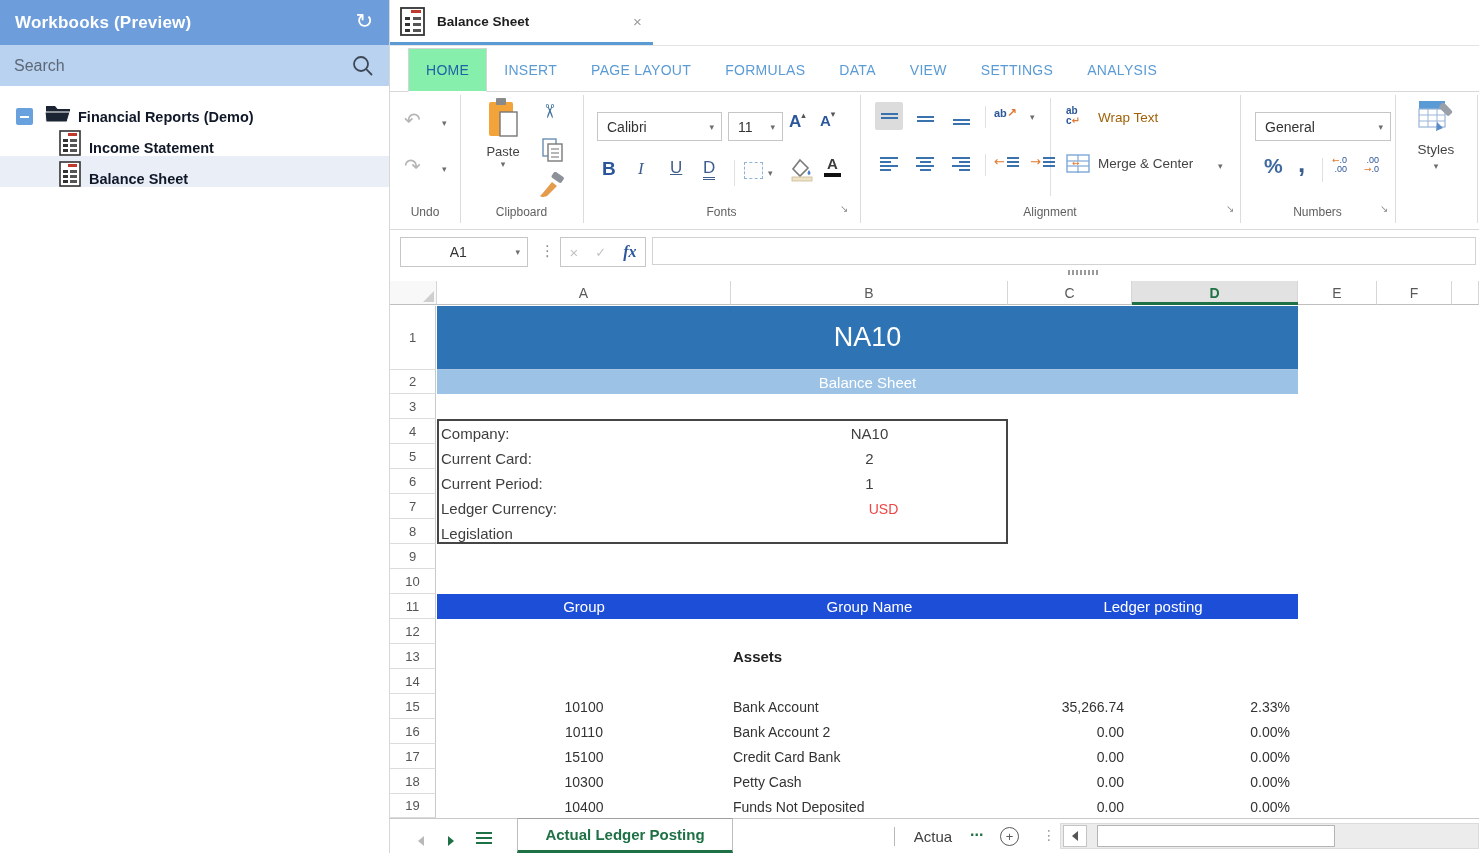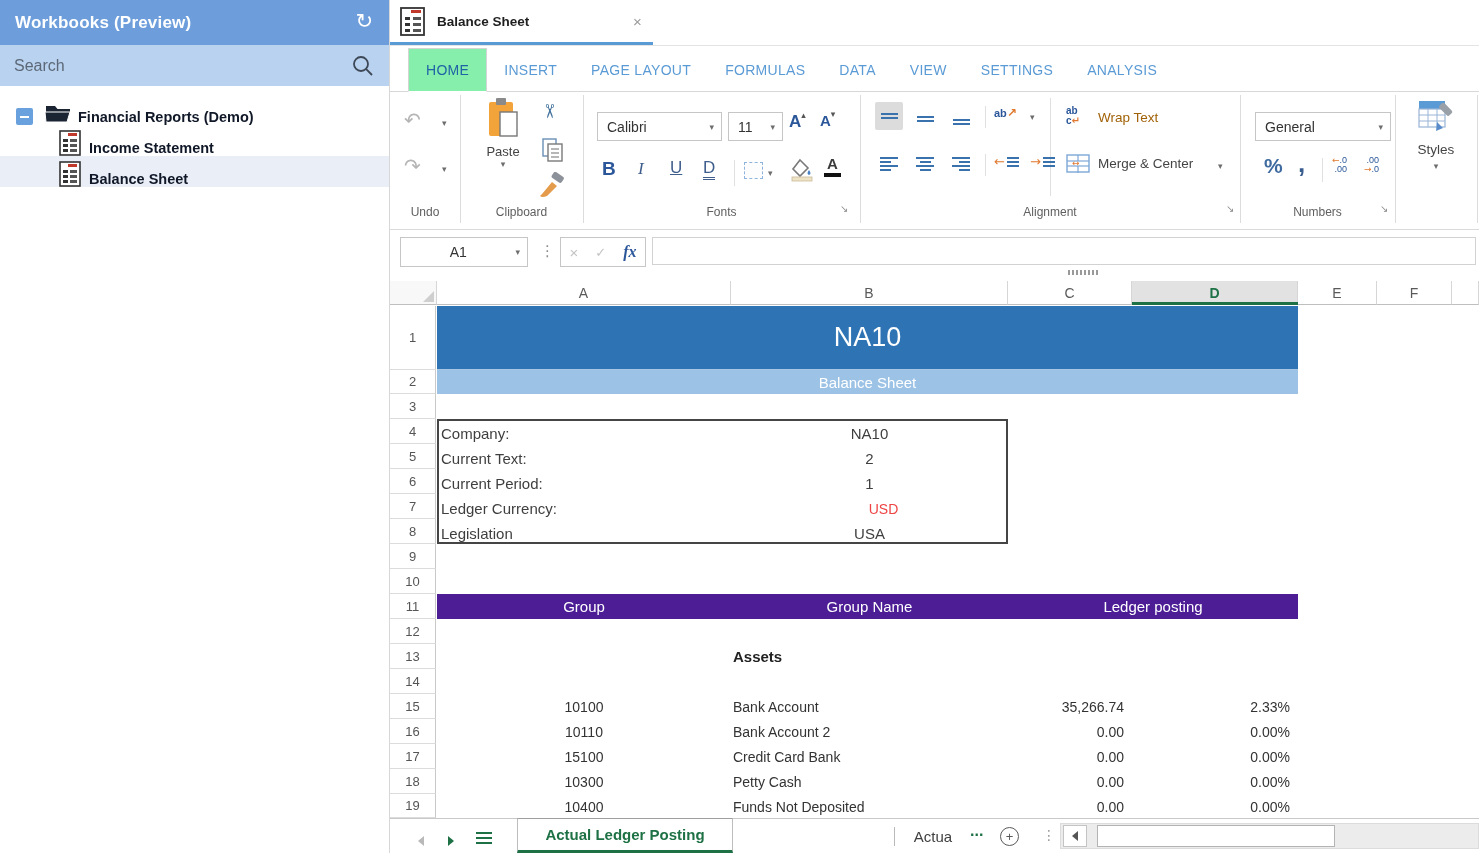--- a/index.html
+++ b/index.html
@@ -376,31 +376,30 @@
     <div class="rowhead" style="top:463px;height:25px">17</div>
     <div class="rowhead" style="top:488px;height:25px">18</div>
     <div class="rowhead" style="top:513px;height:24px">19</div>
 
     <div class="cell" style="left:47px;top:25px;width:861px;height:63px;background:#2e74b5;color:#fff;font-size:27px;justify-content:center;border-bottom:1px solid #a9c6e2">NA10</div>
     <div class="cell" style="left:47px;top:89px;width:861px;height:24px;background:#9cc2e5;color:#fff;font-size:15px;justify-content:center">Balance Sheet</div>
 
     <div class="a" style="left:47px;top:138px;width:571px;height:125px;border:2px solid #454545;box-sizing:border-box">
       <div class="cell" style="left:2px;top:0;height:25px;font-size:15px;color:#3f3f3f">Company:</div>
       <div class="cell" style="left:292px;top:0;width:277px;height:25px;font-size:15px;color:#3f3f3f;justify-content:center">NA10</div>
-      <div class="cell" style="left:2px;top:25px;height:25px;font-size:15px;color:#3f3f3f">Current Text:</div>
+      <div class="cell" style="left:2px;top:25px;height:25px;font-size:15px;color:#3f3f3f">Current Card:</div>
       <div class="cell" style="left:292px;top:25px;width:277px;height:25px;font-size:15px;color:#3f3f3f;justify-content:center">2</div>
       <div class="cell" style="left:2px;top:50px;height:25px;font-size:15px;color:#3f3f3f">Current Period:</div>
       <div class="cell" style="left:292px;top:50px;width:277px;height:25px;font-size:15px;color:#3f3f3f;justify-content:center">1</div>
       <div class="cell" style="left:2px;top:75px;height:25px;font-size:15px;color:#3f3f3f">Ledger Currency:</div>
       <div class="cell" style="left:306px;top:75px;width:277px;height:25px;font-size:14px;color:#ef4444;justify-content:center">USD</div>
       <div class="cell" style="left:2px;top:100px;height:25px;font-size:15px;color:#3f3f3f">Legislation</div>
-      <div class="cell" style="left:292px;top:100px;width:277px;height:25px;font-size:15px;color:#3f3f3f;justify-content:center">USA</div>
-    </div>
-
-    <div class="a" style="left:47px;top:313px;width:861px;height:25px;background:#4c1d95">
+    </div>
+
+    <div class="a" style="left:47px;top:313px;width:861px;height:25px;background:#1d4ed8">
       <div class="cell" style="left:0;top:0;width:294px;height:25px;color:#fff;font-size:15px;justify-content:center">Group</div>
       <div class="cell" style="left:294px;top:0;width:277px;height:25px;color:#fff;font-size:15px;justify-content:center">Group Name</div>
       <div class="cell" style="left:571px;top:0;width:290px;height:25px;color:#fff;font-size:15px;justify-content:center">Ledger posting</div>
     </div>
 
     <div class="cell" style="left:343px;top:363px;height:25px;font-size:15px;font-weight:bold;color:#222">Assets</div>
 
     <div class="cell" style="left:47px;top:413px;width:294px;height:25px;justify-content:center">10100</div>
     <div class="cell" style="left:343px;top:413px;height:25px">Bank Account</div>
     <div class="cell" style="left:618px;top:413px;width:116px;height:25px;justify-content:flex-end">35,266.74</div>

